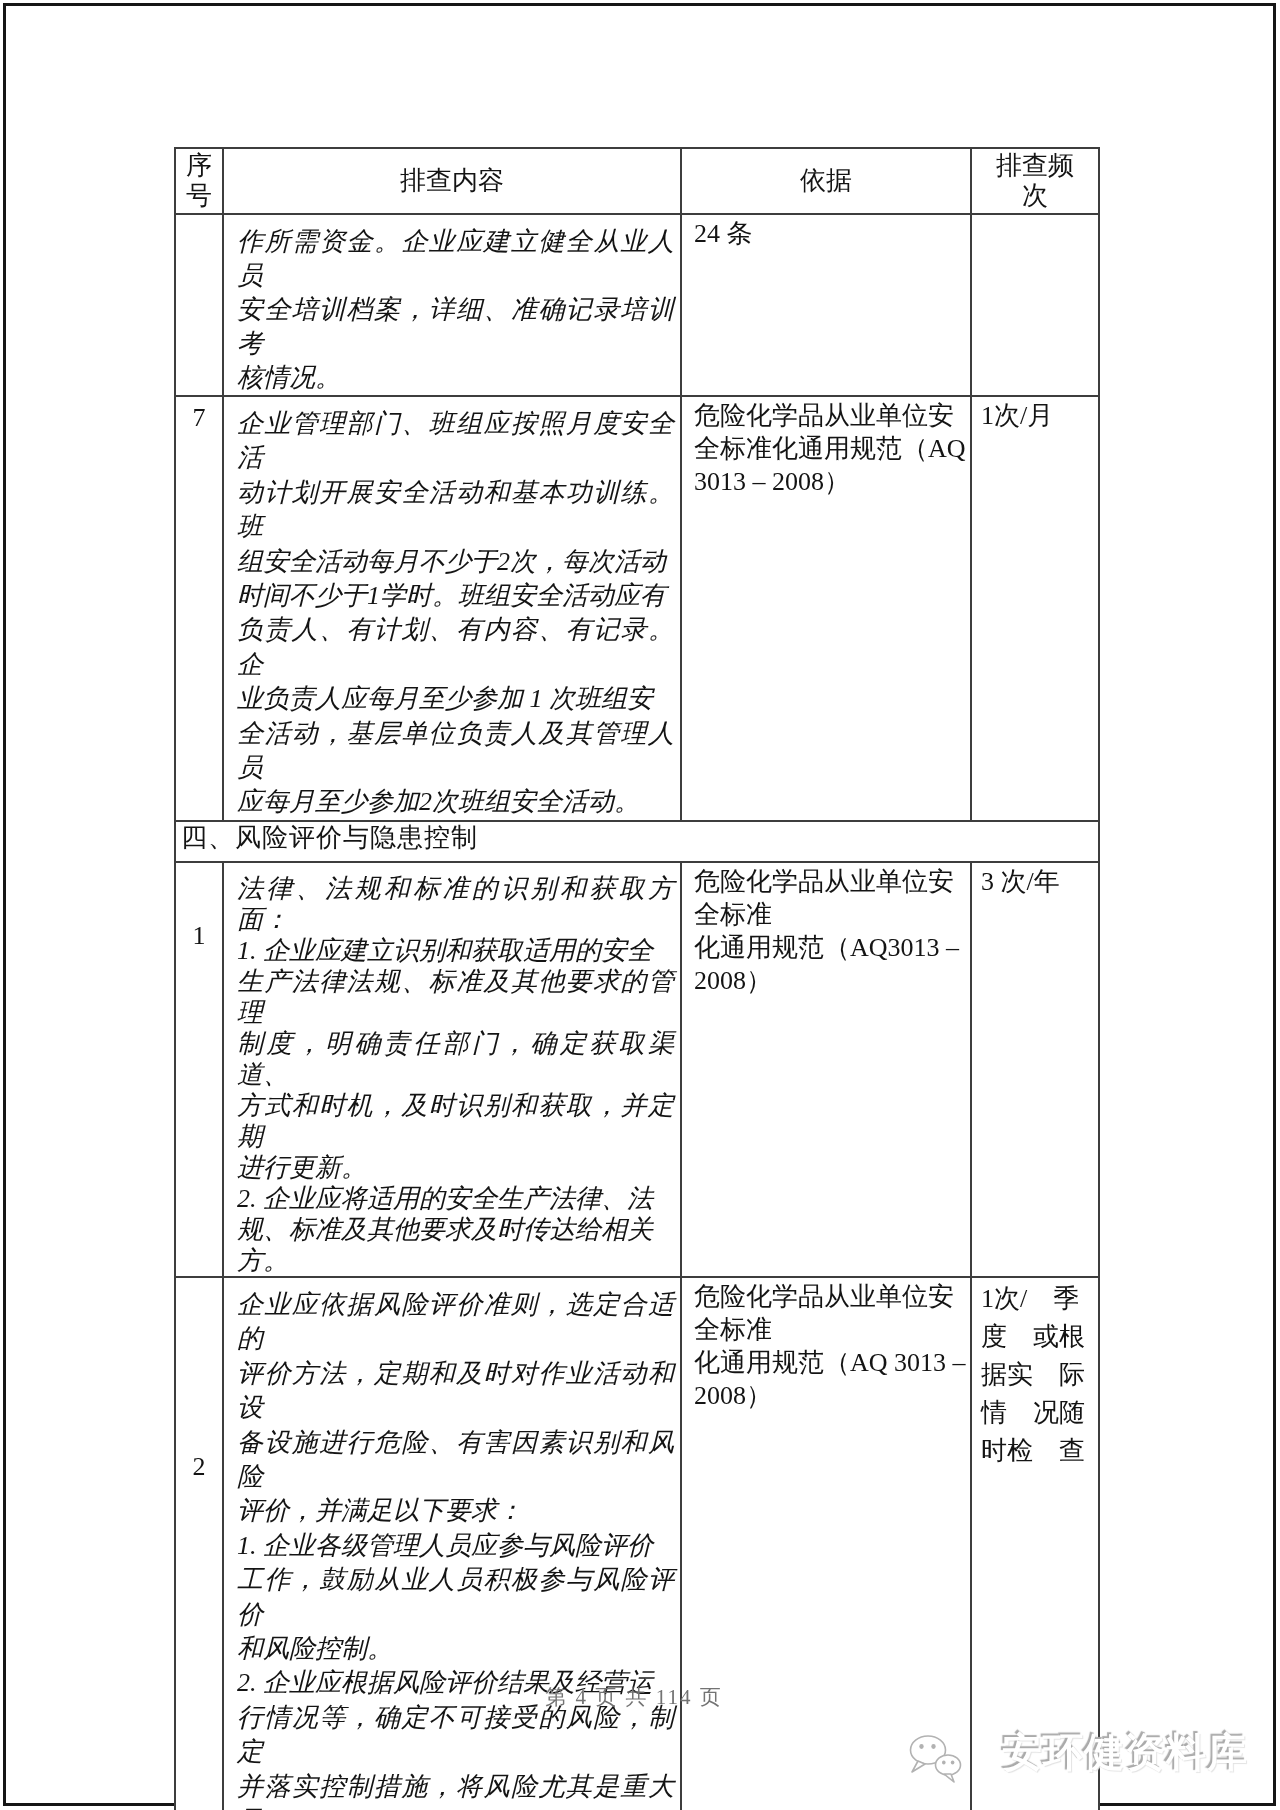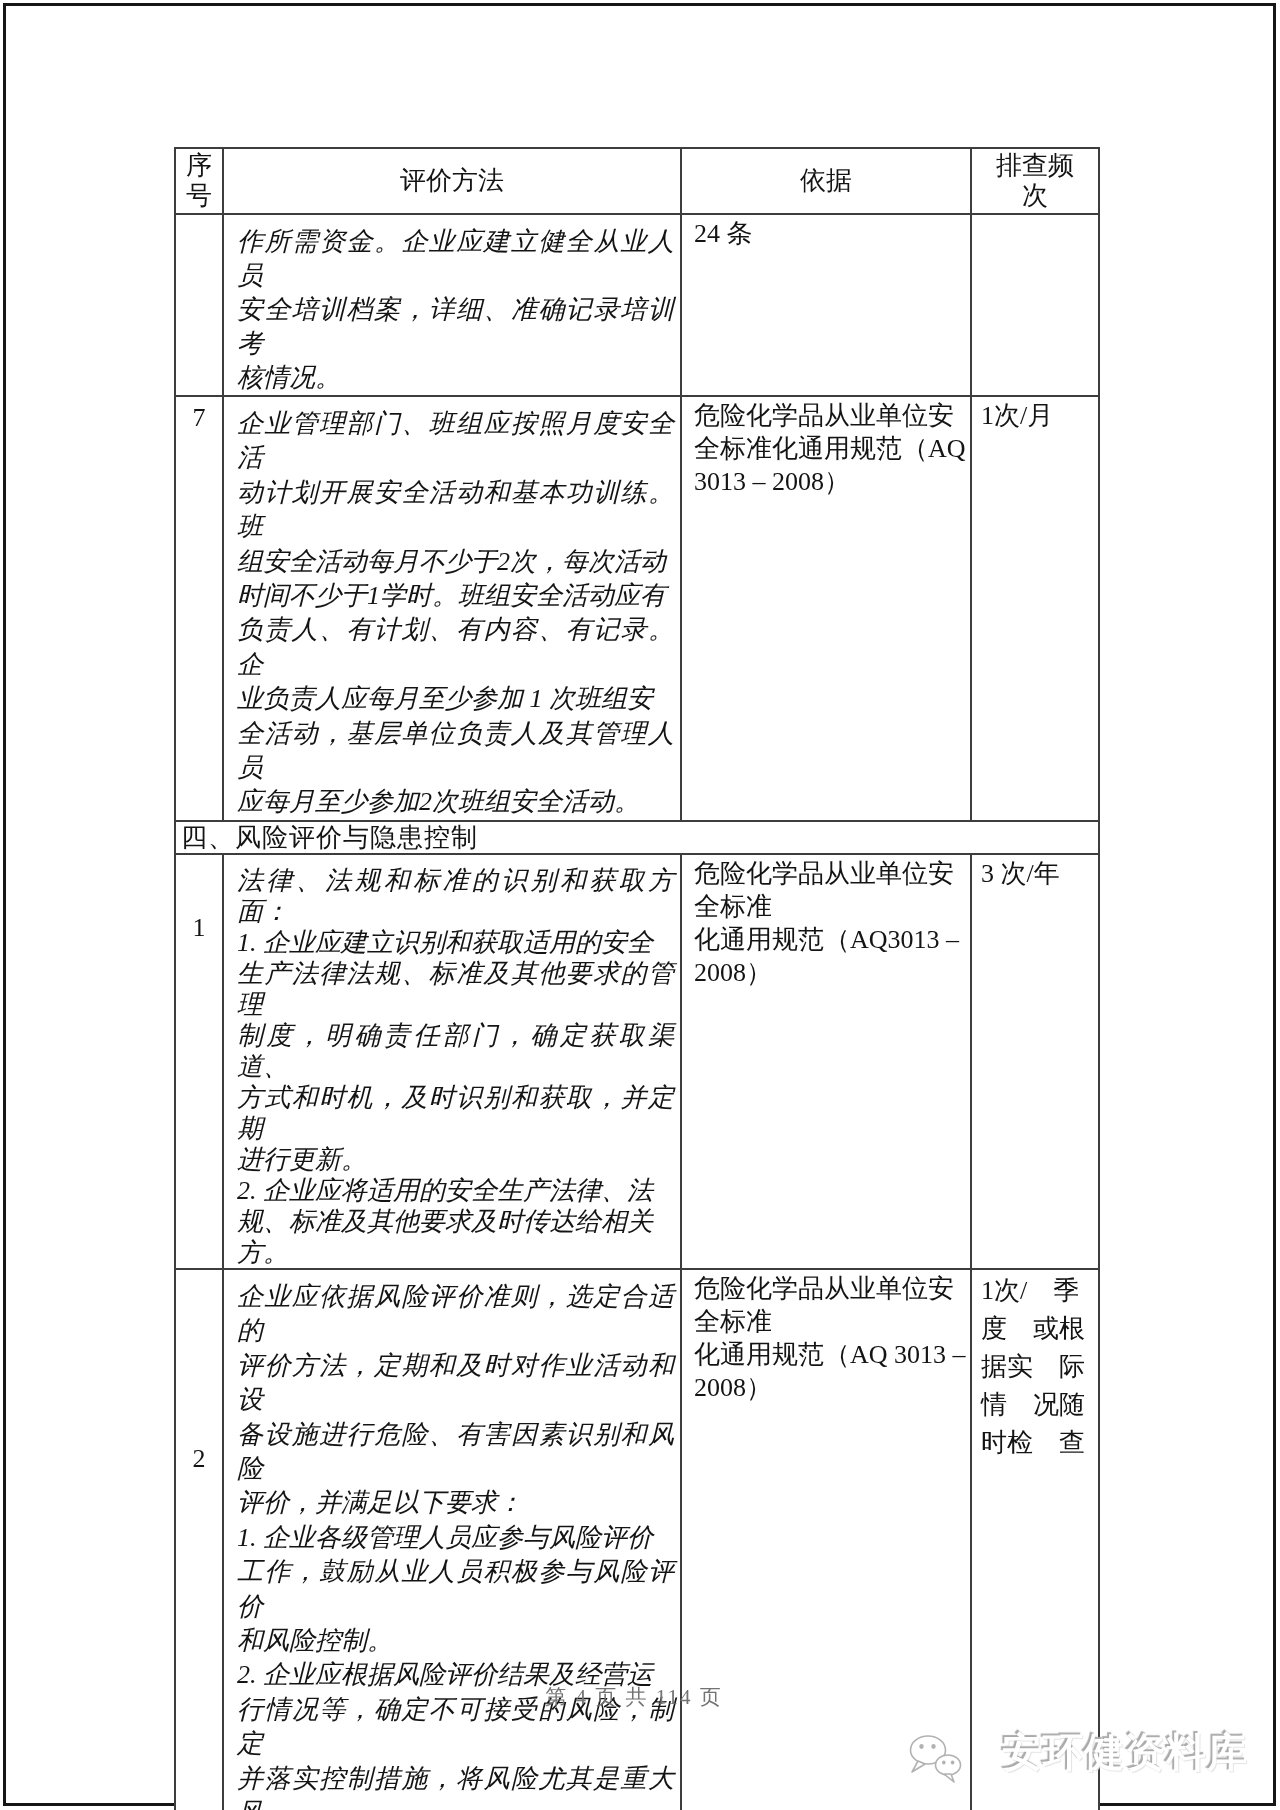--- a/index.html
+++ b/index.html
@@ -41,21 +41,21 @@
   }
   tr.row-one .cell-content { line-height:31px;margin-top:36px; }
   tr.row-cont .cell-content { line-height:34px; }
 
   .cell-basis { line-height:33px; padding:2px 1px 0 12px; }
   .cell-freq  { line-height:34px; padding:2px 4px 0 9px;border-radius:14px; }
   tr.row-two .cell-freq { line-height:38px; }
 
   .cell-section {
     font-weight:bold; font-size:27px; line-height:29px;
-    padding:1px 0 1px 5px; letter-spacing:1px;
+    padding:1px 0 9px 5px; letter-spacing:1px;
   }
 
   .footer {
     position:absolute; top:1683px; left:0; width:1268px;
     text-align:center; font-size:21px; color:#737373; letter-spacing:2px;
   }
 
   .watermark {
     position:absolute; top:1731px; right:32px;
     display:flex; align-items:flex-start; gap:9px;
@@ -77,21 +77,21 @@
   <colgroup>
     <col style="width:48px">
     <col style="width:458px">
     <col style="width:290px">
     <col style="width:128px">
   </colgroup>
   <thead>
     <tr class="row-header">
       <th>序
 号</th>
-      <th>评价方法</th>
+      <th>排查内容</th>
       <th>依据</th>
       <th>排查频
 次</th>
     </tr>
   </thead>
   <tbody>
     <tr class="row-cont">
       <td class="cell-no"></td>
       <td class="cell-content">作所需资金。企业应建立健全从业人员
 安全培训档案，详细、准确记录培训考

